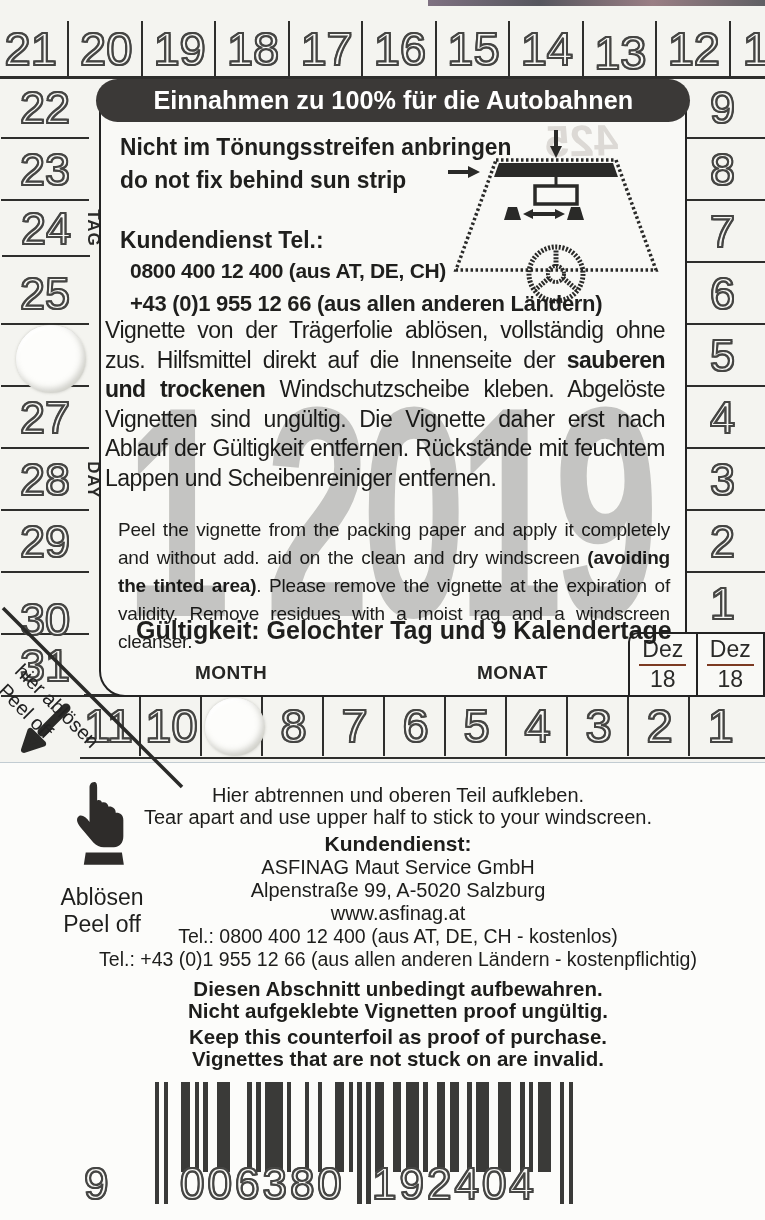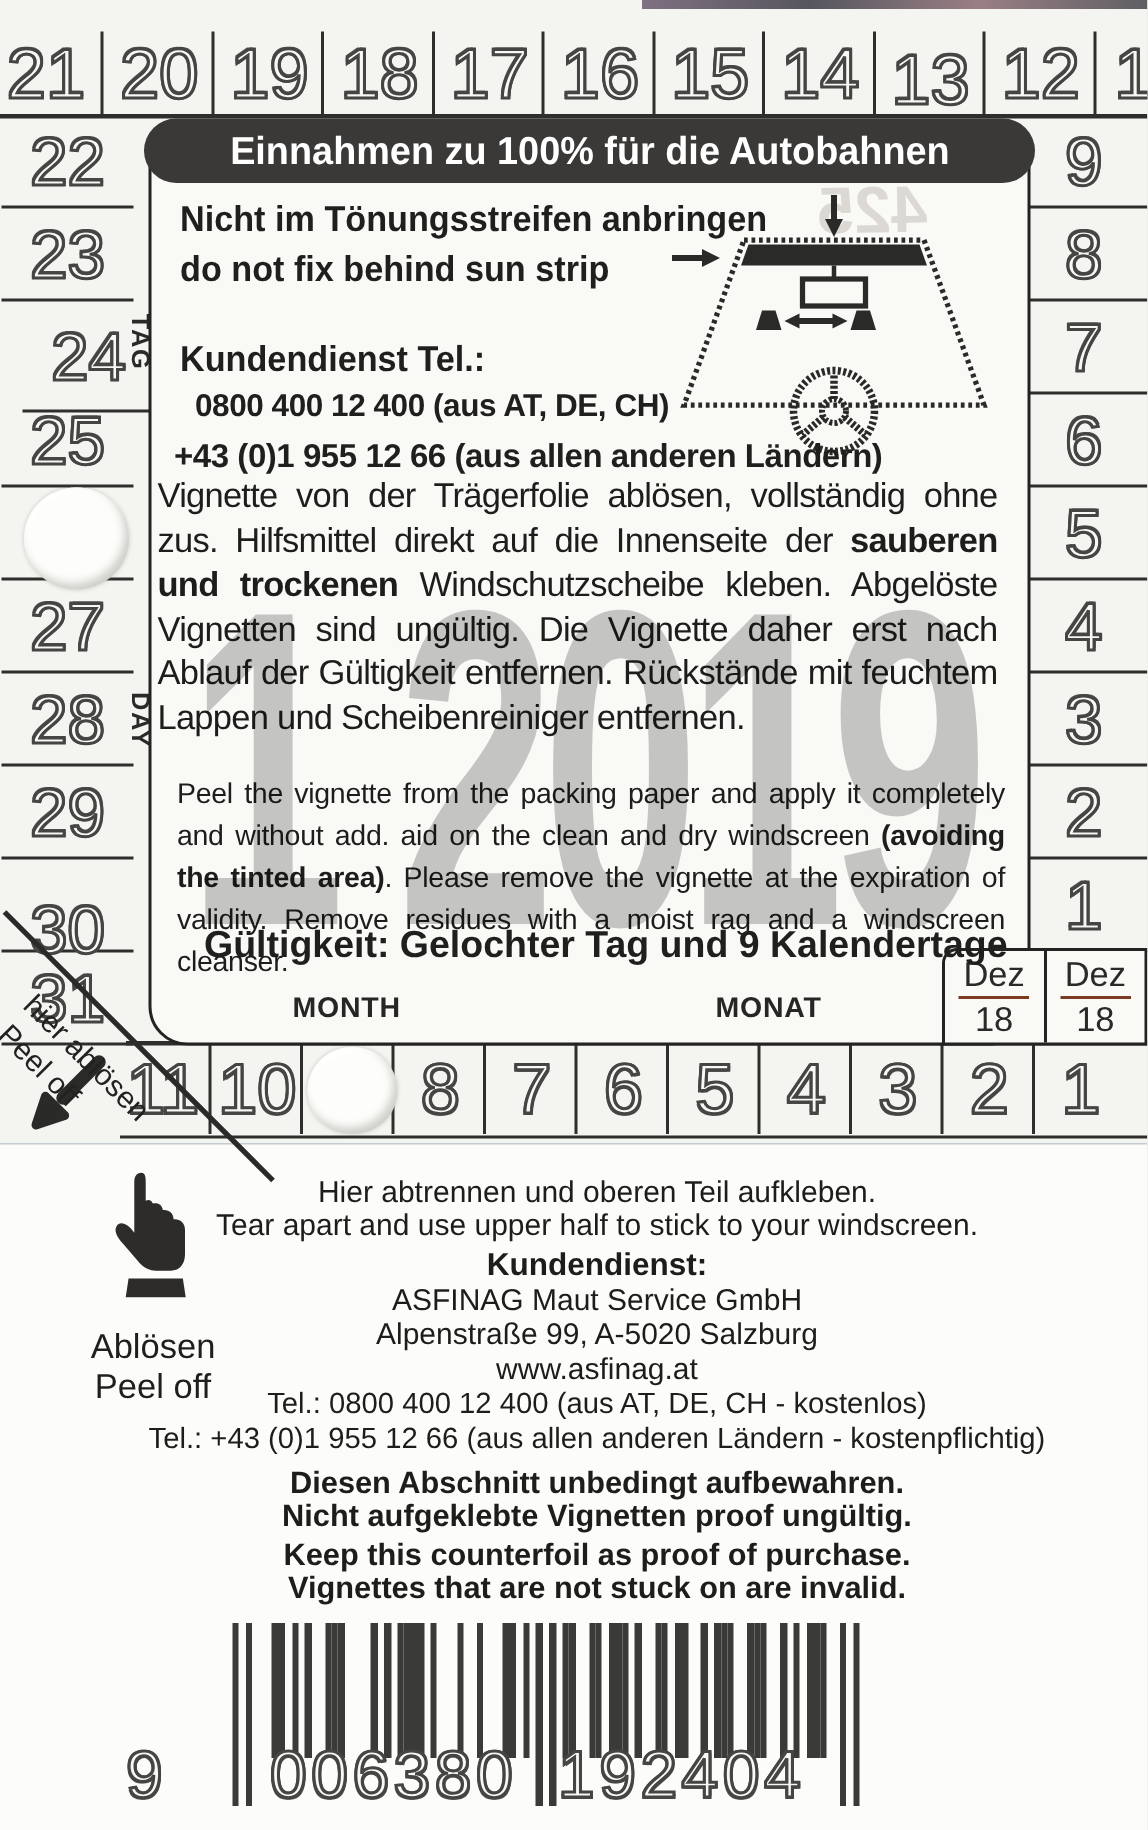--- a/index.html
+++ b/index.html
@@ -87,21 +87,21 @@
       </div>
       <div class="daycell divider-left" style="left: 728.5px; top: 21px; width: 73.45px; height: 55px;">
         <span class="dayno" style="font-size: 47px;">11</span>
       </div>
       <div class="daycell" style="left: 1px; top: 77px; width: 88px; height: 62px; border-bottom: 2.5px solid rgb(46, 46, 44); box-sizing: border-box;">
         <span class="dayno" style="font-size: 45px;">22</span>
       </div>
       <div class="daycell" style="left: 1px; top: 139px; width: 88px; height: 62px; border-bottom: 2.5px solid rgb(46, 46, 44); box-sizing: border-box;">
         <span class="dayno" style="font-size: 45px;">23</span>
       </div>
-      <div class="daycell" style="left: 15px; top: 201px; width: 88px; height: 74px; border-bottom: 2.5px solid rgb(46, 46, 44); box-sizing: border-box;">
+      <div class="daycell" style="left: 2px; top: 201px; width: 88px; height: 56px; border-bottom: 2.5px solid rgb(46, 46, 44); box-sizing: border-box;">
         <span class="dayno" style="font-size: 45px;">24</span>
       </div>
       <div class="daycell" style="left: 1px; top: 263px; width: 88px; height: 62px; border-bottom: 2.5px solid rgb(46, 46, 44); box-sizing: border-box;">
         <span class="dayno" style="font-size: 45px;">25</span>
       </div>
       <div class="daycell" style="left: 1px; top: 325px; width: 88px; height: 62px; border-bottom: 2.5px solid rgb(46, 46, 44); box-sizing: border-box;"></div>
       <div class="daycell" style="left: 1px; top: 387px; width: 88px; height: 62px; border-bottom: 2.5px solid rgb(46, 46, 44); box-sizing: border-box;">
         <span class="dayno" style="font-size: 45px;">27</span>
       </div>
       <div class="daycell" style="left: 1px; top: 449px; width: 88px; height: 62px; border-bottom: 2.5px solid rgb(46, 46, 44); box-sizing: border-box;">
@@ -216,21 +216,21 @@
         <circle cx="118" cy="146" r="8" stroke-width="4" stroke-dasharray="2,1.4"></circle>
         <line x1="111" y1="150" x2="97" y2="162" stroke-width="5" stroke-dasharray="2,1.4"></line>
         <line x1="125" y1="150" x2="139" y2="162" stroke-width="5" stroke-dasharray="2,1.4"></line>
         <line x1="118" y1="138" x2="118" y2="122" stroke-width="5" stroke-dasharray="2,1.4"></line>
       </g>
     </g>
   </svg>
 
   <div class="abs btxt" style="left:120px;top:226px;font-size:24px;transform:scaleX(.95);transform-origin:0 0;z-index:3;">Kundendienst Tel.:</div>
   <div class="abs btxt" style="left:130px;top:259px;font-size:21px;letter-spacing:-.3px;z-index:3;">0800 400 12 400 (aus AT, DE, CH)</div>
-  <div class="abs btxt" style="left:116px;top:291px;font-size:22px;letter-spacing:-.3px;z-index:3;">+43 (0)1 955 12 66 (aus allen anderen Ländern)</div>
+  <div class="abs btxt" style="left:130px;top:291px;font-size:22px;letter-spacing:-.3px;z-index:3;">+43 (0)1 955 12 66 (aus allen anderen Ländern)</div>
 
   <p class="para" style="left:105px;top:316px;width:560px;font-size:23px;line-height:29.5px;letter-spacing:-.5px;margin:0;"><span>Vignette von der Trägerfolie ablösen, vollständig ohne zus. Hilfsmittel direkt auf die Innenseite der </span><b>sauberen und trockenen</b><span> Windschutzscheibe kleben. Abgelöste Vignetten sind ungültig. Die Vignette daher erst nach Ablauf der Gültigkeit entfernen. Rückstände mit feuchtem Lappen und Scheibenreiniger entfernen.</span></p>
 
   <p class="para" style="left:118px;top:516px;width:552px;font-size:19px;line-height:28px;letter-spacing:-.2px;margin:0;"><span>Peel the vignette from the packing paper and apply it completely and without add. aid on the clean and dry windscreen </span><b>(avoiding the tinted area)</b><span>. Please remove the vignette at the expiration of validity. Remove residues with a moist rag and a windscreen cleanser.</span></p>
 
   <div class="abs btxt" style="left:136px;top:616px;font-size:25px;z-index:3;white-space:nowrap;">Gültigkeit: Gelochter Tag und 9 Kalendertage</div>
   <div class="monthlbl" style="left:195px;top:662px;">MONTH</div>
   <div class="monthlbl" style="left:477px;top:662px;">MONAT</div>
 
   <div id="watermark" class="abs">1 2019</div>

